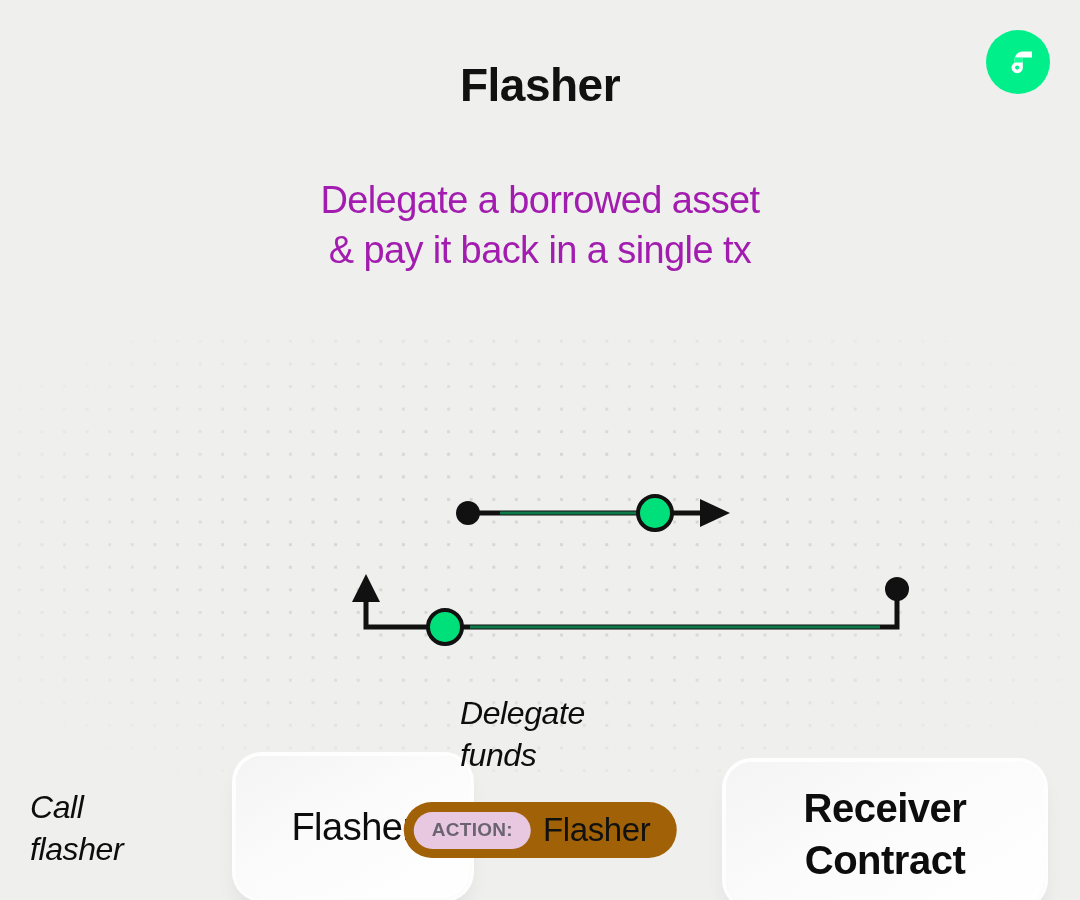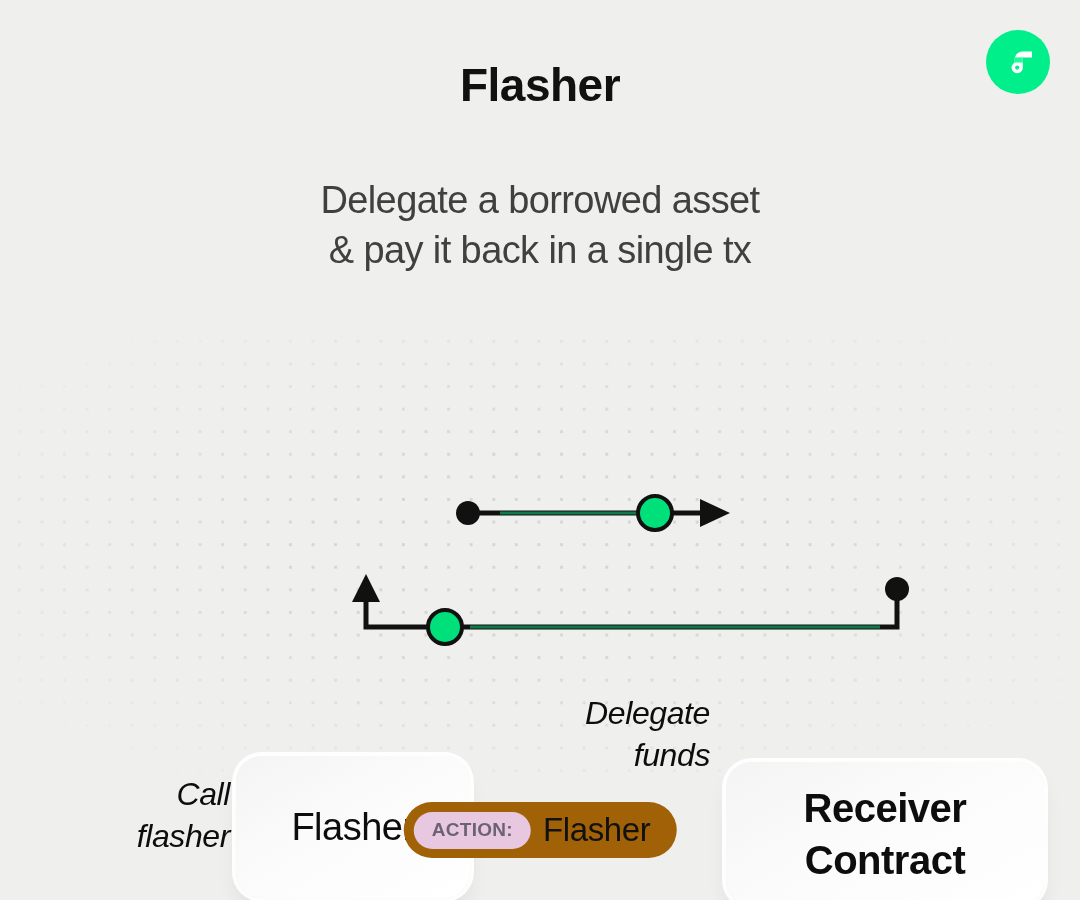--- a/index.html
+++ b/index.html
@@ -43,21 +43,21 @@
   }
   #page-subtitle {
     position: absolute;
     top: 175px;
     left: 0;
     width: 1080px;
     text-align: center;
     font-size: 38px;
     font-weight: 400;
     line-height: 50px;
-    color: #404040;
+    color: #a21caf;
     letter-spacing: -0.6px;
   }
 
   
   #diagram-canvas {
     position: absolute;
     left: 0;
     top: 320px;
     width: 1080px;
     height: 470px;
@@ -103,26 +103,26 @@
   }
 
   
   .edge-label {
     position: absolute;
     font-style: italic;
     color: #0d0d0d;
     font-size: 32px;
     line-height: 42px;
     letter-spacing: -0.4px;
-    text-align: right;
+    text-align: left;
     white-space: pre-line;
   }
   #label-call-flasher {
     left: 30px;
-    top: 453px;
+    top: 466px;
     width: 200px;
   }
   #label-delegate-funds {
     left: 460px;
     top: 372px;
     width: 250px;
   }
 
   #edge-layer {
     position: absolute;

